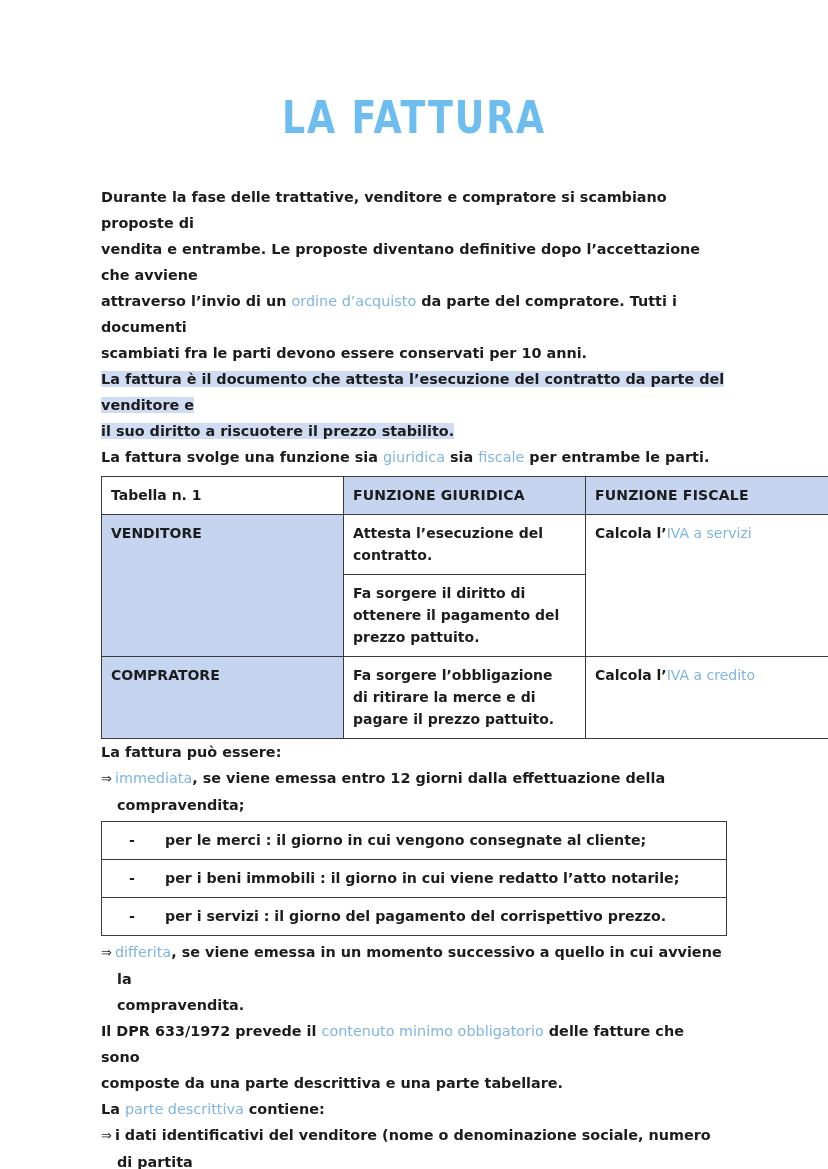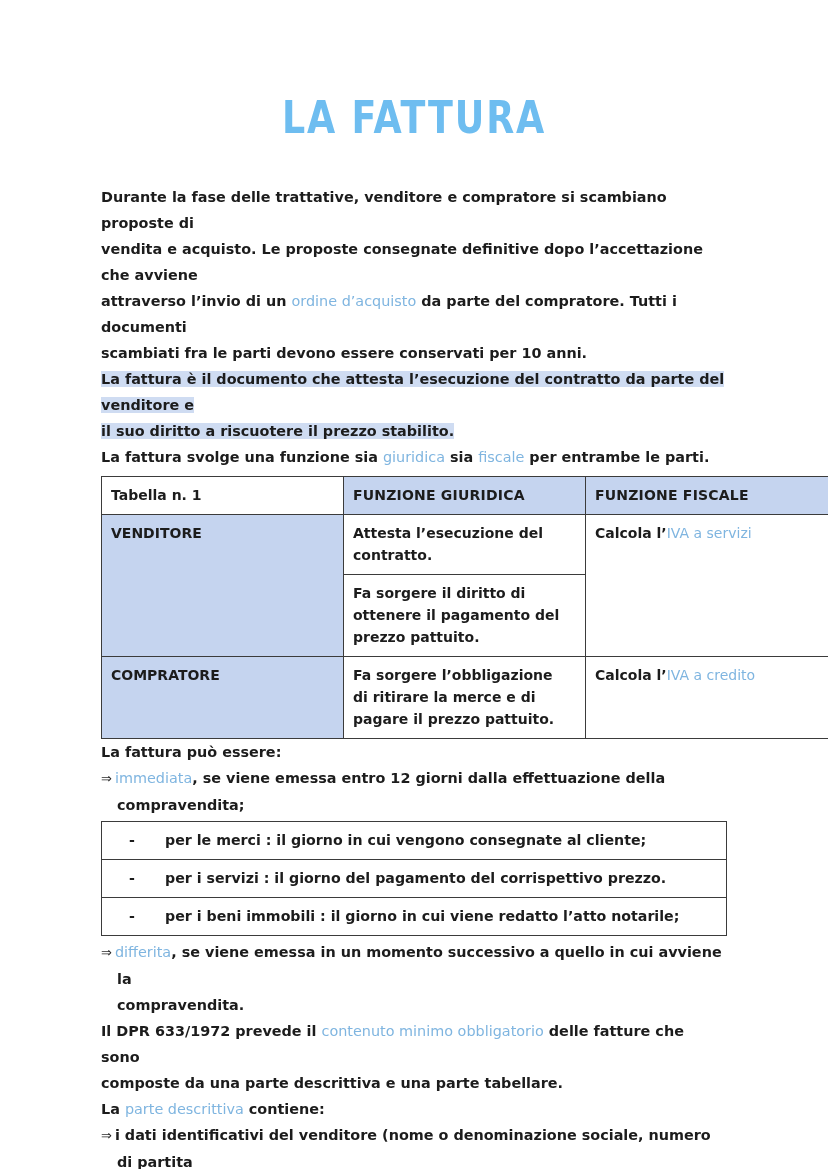--- a/index.html
+++ b/index.html
@@ -143,21 +143,21 @@
 <body>
 
 <div class="page">
 
   <h1 class="doc-title">LA FATTURA</h1>
 
   <div class="body-block">
 
     <p class="para">
       <span class="line">Durante la fase delle trattative, venditore e compratore si scambiano proposte di</span>
-      <span class="line">vendita e acquisto. Le proposte consegnate definitive dopo l’accettazione che avviene</span>
+      <span class="line">vendita e entrambe. Le proposte diventano definitive dopo l’accettazione che avviene</span>
       <span class="line"><span>attraverso l’invio di un </span><span class="accent">ordine d’acquisto</span><span> da parte del compratore. Tutti i documenti</span></span>
       <span class="line">scambiati fra le parti devono essere conservati per 10 anni.</span>
     </p>
 
     <p class="para">
       <span class="line"><span class="hl">La fattura è il documento che attesta l’esecuzione del contratto da parte del venditore e</span></span>
       <span class="line"><span class="hl">il suo diritto a riscuotere il prezzo stabilito.</span></span>
     </p>
 
     <p class="para">
@@ -194,24 +194,24 @@
     <p class="arrow-item">
       <span class="arrow-glyph">⇒</span><span class="accent">immediata</span><span>, se viene emessa entro 12 giorni dalla effettuazione della compravendita;</span>
     </p>
 
     <table class="list-table">
       <tbody>
         <tr>
           <td><span class="dash">-</span><span>per le merci : il giorno in cui vengono consegnate al cliente;</span></td>
         </tr>
         <tr>
+          <td><span class="dash">-</span><span>per i beni immobili : il giorno in cui viene redatto l’atto notarile;</span></td>
+        </tr>
+        <tr>
           <td><span class="dash">-</span><span>per i servizi : il giorno del pagamento del corrispettivo prezzo.</span></td>
-        </tr>
-        <tr>
-          <td><span class="dash">-</span><span>per i beni immobili : il giorno in cui viene redatto l’atto notarile;</span></td>
         </tr>
       </tbody>
     </table>
 
     <p class="arrow-item">
       <span class="arrow-glyph">⇒</span><span class="accent">differita</span><span>, se viene emessa in un momento successivo a quello in cui avviene la</span>
       <span class="line" style="text-indent:0;">compravendita.</span>
     </p>
 
     <p class="para">

